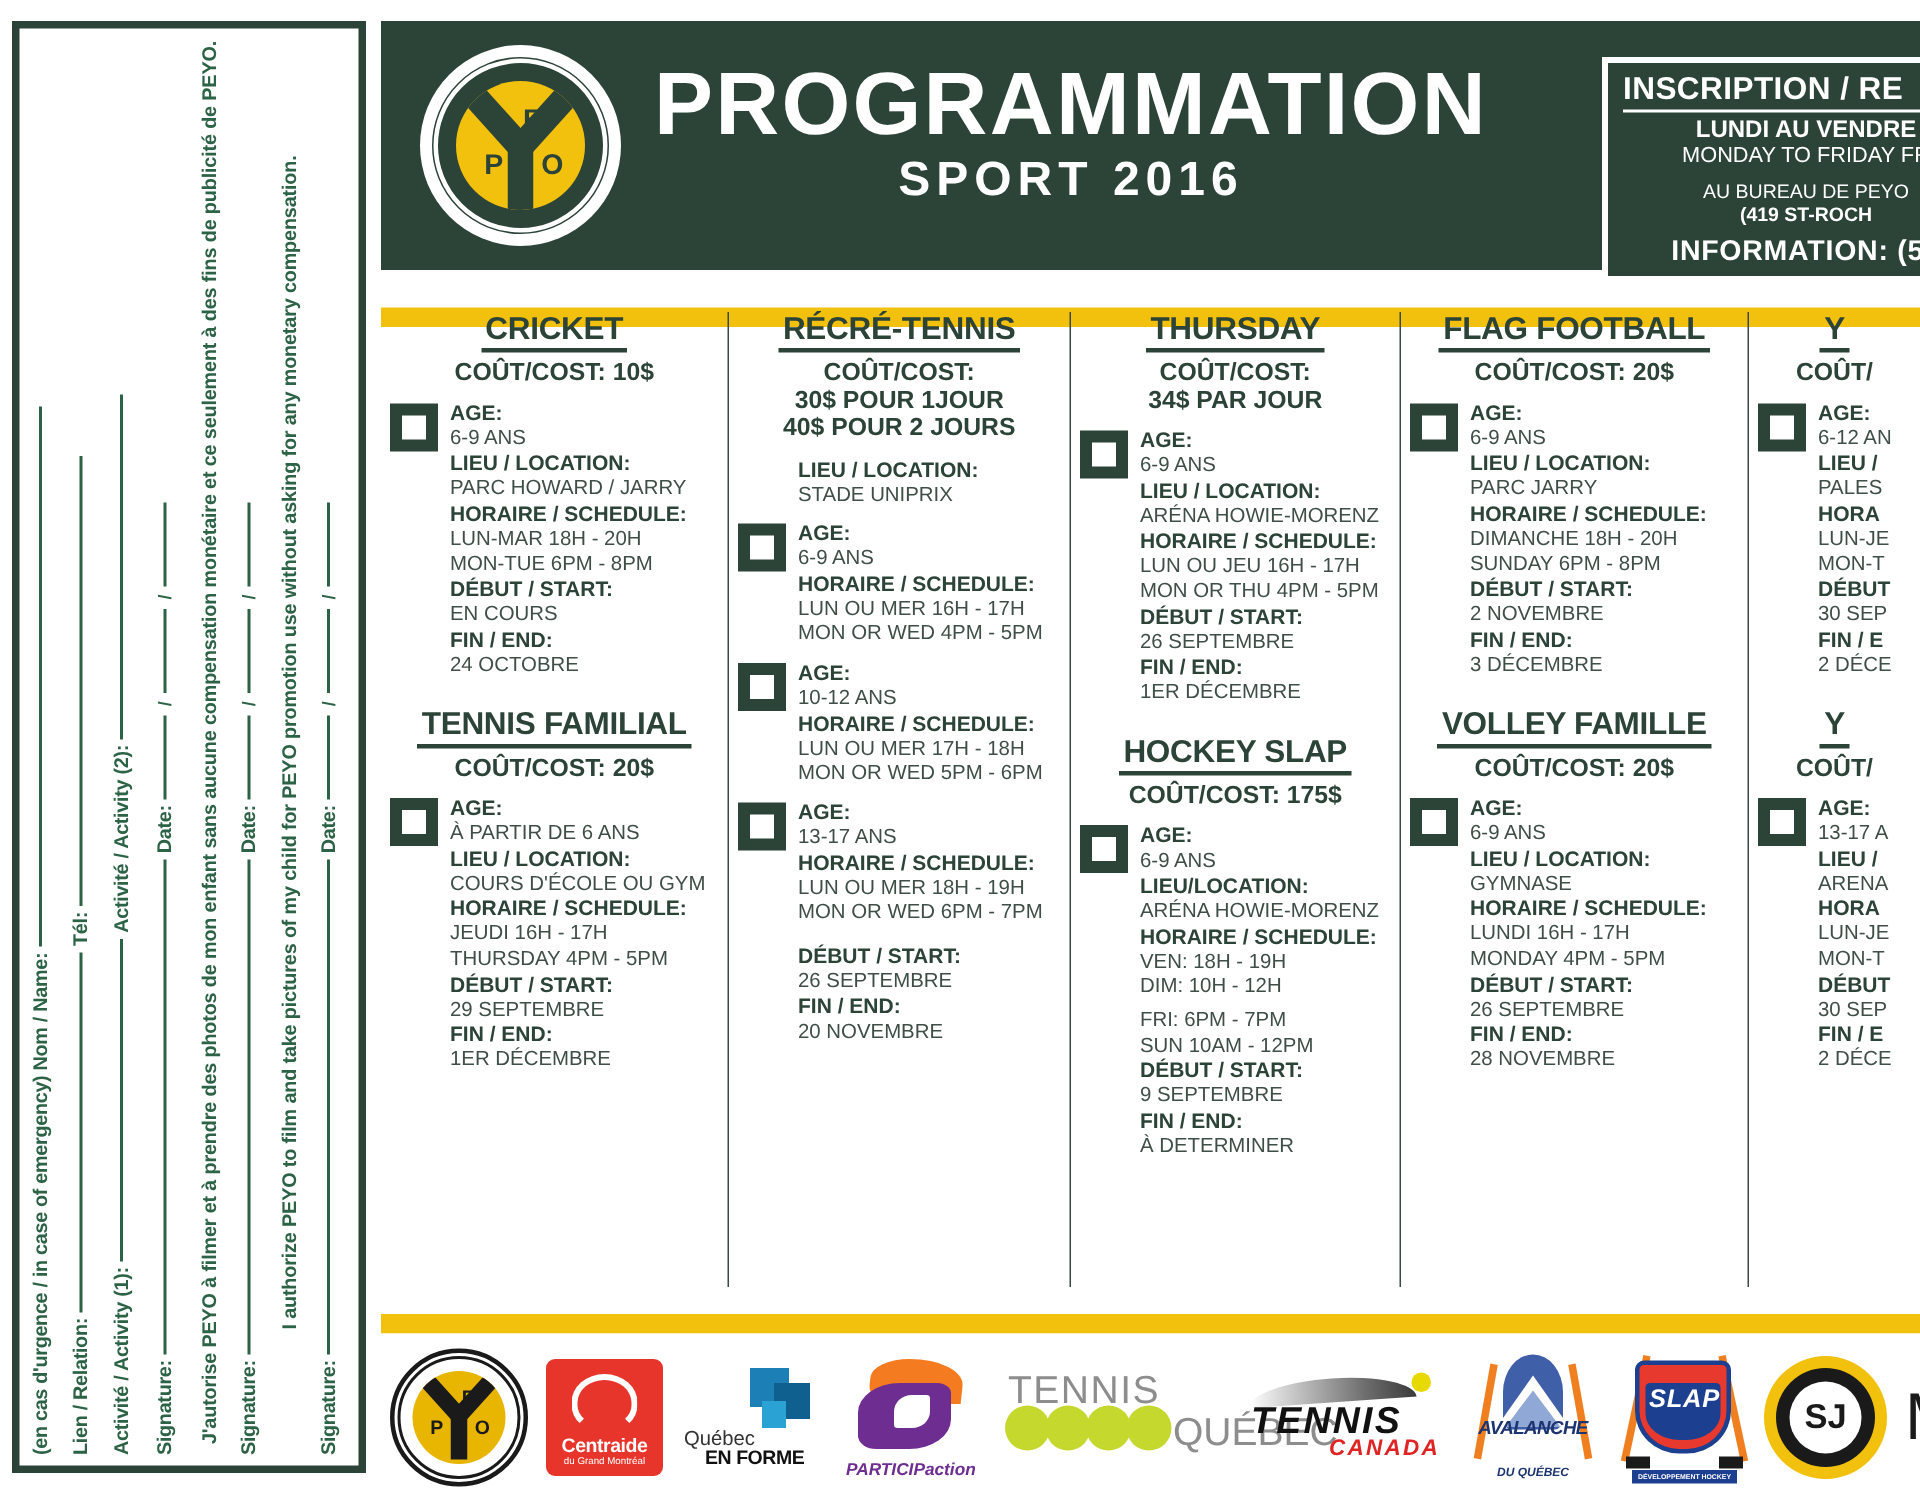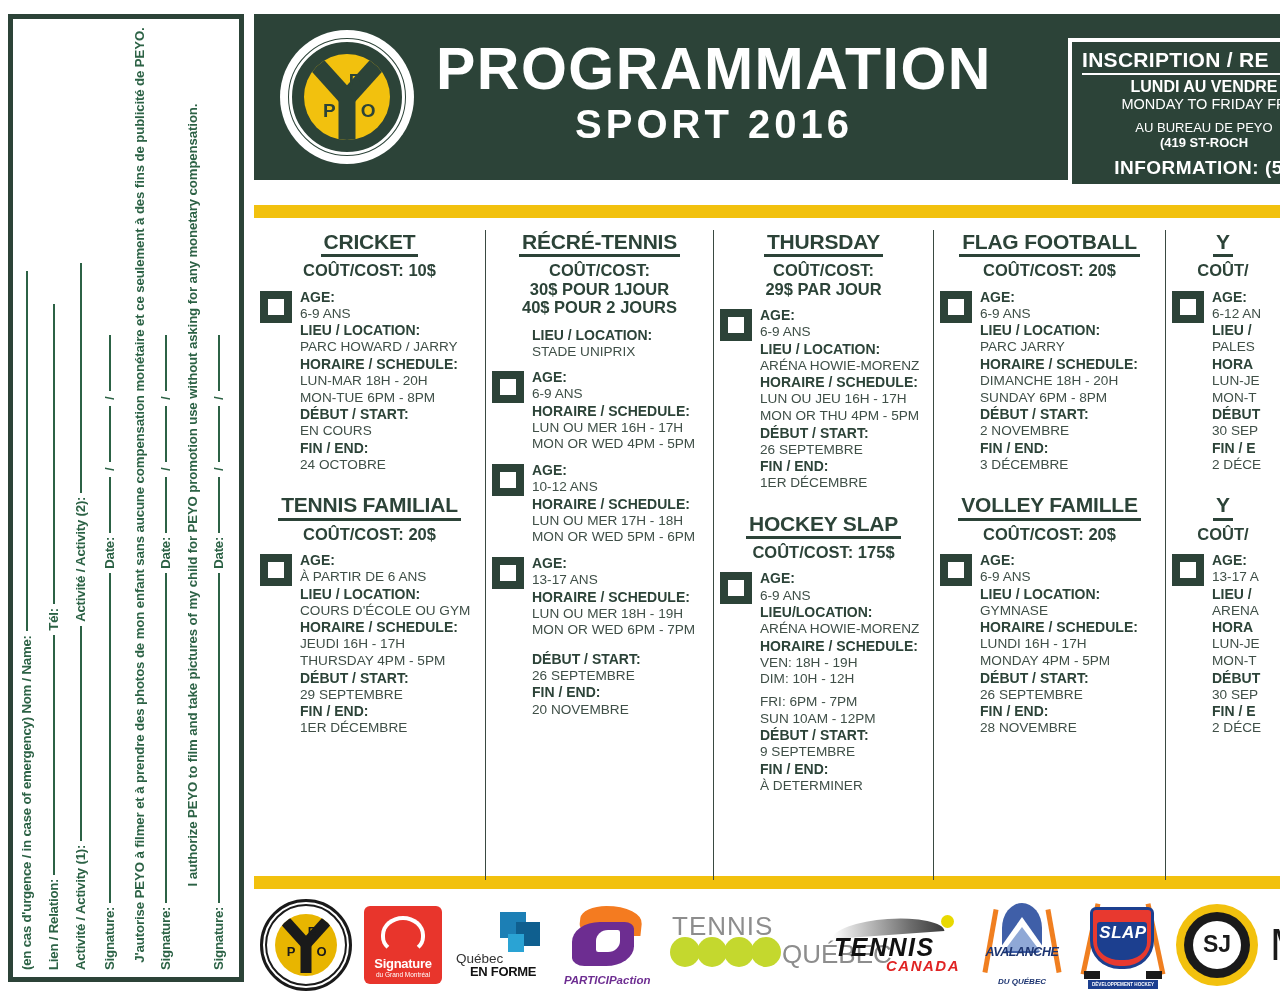--- a/index.html
+++ b/index.html
@@ -126,21 +126,21 @@
   #main-title {
     color:#ffffff;
     font-size: 59px;
     font-weight: bold;
     letter-spacing: 1.5px;
     line-height: 1;
     font-family: "Liberation Sans", sans-serif;
   }
   #sub-title {
     color:#ffffff;
-    font-size: 40px;
+    font-size: 32px;
     font-weight: bold;
     letter-spacing: 4px;
     text-align: center;
     line-height: 1.15;
     margin-top: 2px;
   }
 
   
   #inscription-box {
     position:absolute;
@@ -172,21 +172,21 @@
     left: 254px;
     width: 1026px;
     height: 13px;
   }
   #ybar-top { top: 205px; }
   #ybar-bottom { top: 876px; }
 
   
   #grid {
     position:absolute;
-    left: 254px; top: 230px;
+    left: 254px; top: 208px;
     width: 1026px; height: 650px;
     display: flex;
   }
   .col {
     position: relative;
     padding: 0 6px;
     border-right: 1.5px solid #3a4a42;
   }
   .col:last-child { border-right: none; }
   .col-1 { width: 232px; }
@@ -568,21 +568,21 @@
             <div class="lbl">FIN / END:</div>
             <div class="val">20 NOVEMBRE</div>
           </div>
           <div class="spacer-md"></div>
         </div>
       </div>
       <div class="col col-3">
         <div class="prog">
           <div class="prog-title-wrap"><div class="prog-title">THURSDAY</div></div>
           <div class="prog-cost">COÛT/COST:</div>
-          <div class="prog-cost" style="margin-top: 0px;">29$ PAR JOUR</div>
+          <div class="prog-cost" style="margin-top: 0px;">34$ PAR JOUR</div>
           <div class="entry">
             <div class="checkbox"></div>
             <div class="entry-body">
               <div class="lbl">AGE:</div>
               <div class="val">6-9 ANS</div>
               <div class="lbl">LIEU / LOCATION:</div>
               <div class="val">ARÉNA HOWIE-MORENZ</div>
               <div class="lbl">HORAIRE / SCHEDULE:</div>
               <div class="val">LUN OU JEU 16H - 17H</div>
               <div class="val">MON OR THU 4PM - 5PM</div>
@@ -719,21 +719,21 @@
           <div class="arm-r"></div>
           <div class="stem"></div>
         <div class="ltr le">E</div>
           <div class="ltr lp">P</div>
           <div class="ltr lo">O</div>
       </div>
     </div>
 
     <div class="logo lg-centraide">
       <div class="swirl"></div>
-      <div class="c-name">Signature</div>
+      <div class="c-name">Centraide</div>
       <div class="c-sub">du Grand Montréal</div>
     </div>
 
     <div class="logo lg-qef">
       <div class="q-blue">
           <div class="qb1"></div>
           <div class="qb2"></div>
           <div class="qb3"></div>
         </div>
       <div class="q-t1">Québec</div>

